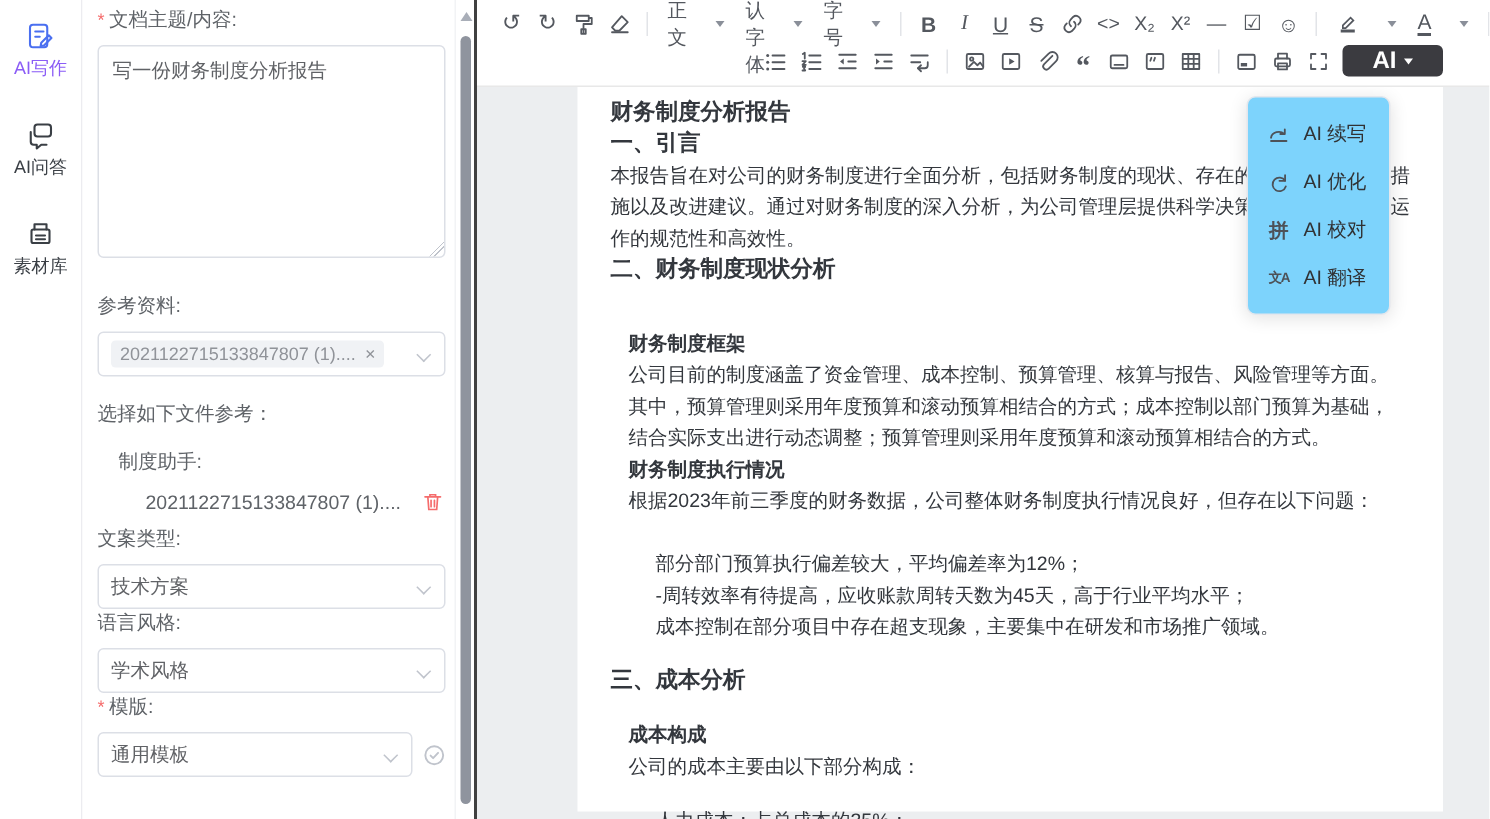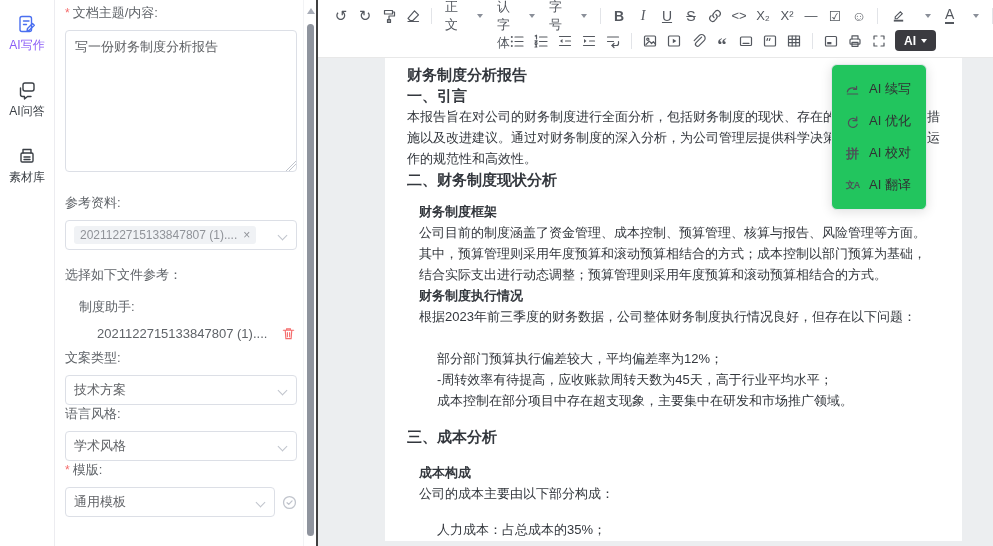--- a/index.html
+++ b/index.html
@@ -50,36 +50,36 @@
   .glyph { font-size:15px; line-height:1; }
   .b { font-weight:700; }
   .i { font-style:italic; font-family:"Liberation Serif", serif; }
   .u { text-decoration:underline; }
   .s { text-decoration:line-through; }
   .small13 { font-size:13px; }
   .sep { width:1px; height:16px; background:#e2e4e8; margin:0 5px; flex:none; }
   .dd { display:flex; align-items:center; gap:19px; padding:0 6px; height:22px; border-radius:3px; cursor:pointer; color:#54585f; font-size:13px; }
   .caret { width:0; height:0; border-left:3.5px solid transparent; border-right:3.5px solid transparent; border-top:4px solid #8a8f99; }
   .colorA { font-size:14px; font-weight:400; border-bottom:2px solid #54585f; line-height:15px; }
-  .ai-btn { display:flex; align-items:center; gap:5px; background:#3b3b40; color:#fff; border-radius:4px; padding:0 9px; height:21px; font-size:12px; font-weight:700; cursor:pointer; margin-left:3px; }
+  .ai-btn { display:flex; align-items:center; gap:5px; background:#3b3b40; color:#fff; border-radius:4px; padding:0 20px; height:21px; font-size:16px; font-weight:700; cursor:pointer; margin-left:3px; }
   .ai-btn .caret { border-top-color:#fff; }
 
   .canvas { flex:1; background:#eceef0; position:relative; overflow:hidden; }
   .page { position:absolute; left:67px; top:0; width:577px; height:483px; background:#fff; }
   .doc { padding:6px 0 0 22px; font-size:13px; color:#33373d; line-height:21px; }
   .ln { white-space:nowrap; }
   .t  { font-weight:700; font-size:15px; }
   .h2 { font-weight:700; font-size:15px; }
   .h3 { font-weight:700; margin-left:12px; }
   .pi { margin-left:12px; }
   .li { margin-left:30px; }
-  .g11 { margin-top:11px; } .g21 { margin-top:21px; } .g15 { margin-top:15px; }
+  .g11 { margin-top:28px; } .g21 { margin-top:21px; } .g15 { margin-top:15px; }
 
   
-  .ai-menu { position:absolute; left:513px; top:6px; width:96px; background:#22c55e; border:1px solid #e4e7ed; border-radius:6px; box-shadow:0 2px 12px rgba(0,0,0,.12); padding:8px 0; }
+  .ai-menu { position:absolute; left:513px; top:6px; width:96px; background:#7dd3fc; border:1px solid #e4e7ed; border-radius:6px; box-shadow:0 2px 12px rgba(0,0,0,.12); padding:8px 0; }
   .ai-item { display:flex; align-items:center; gap:9px; padding:7px 13px; font-size:13px; color:#303133; cursor:pointer; }
   .ai-ic { width:15px; height:15px; display:flex; align-items:center; justify-content:center; flex:none; }
   .ai-ic svg { width:15px; height:15px; stroke:#4d5258; fill:none; stroke-width:1.3; stroke-linecap:round; stroke-linejoin:round; display:block; }
   .ai-glyph { font-size:12px; font-weight:700; color:#4d5258; line-height:1; }
 </style>
 </head>
 <body>
 
 <div class="app">
 

